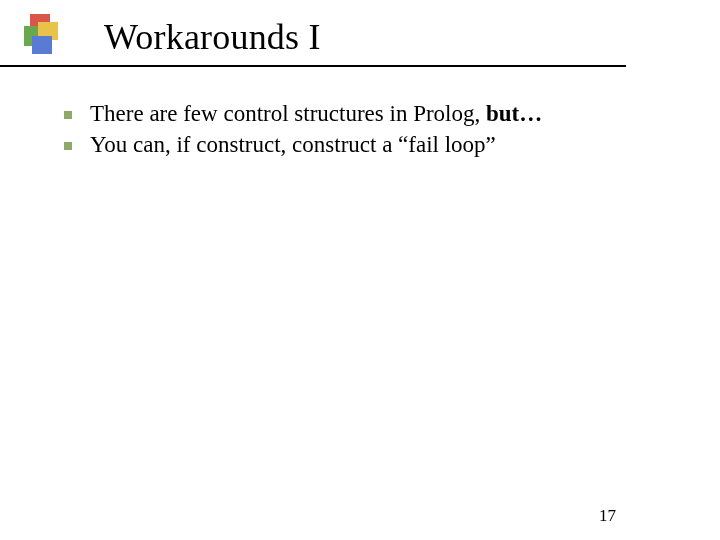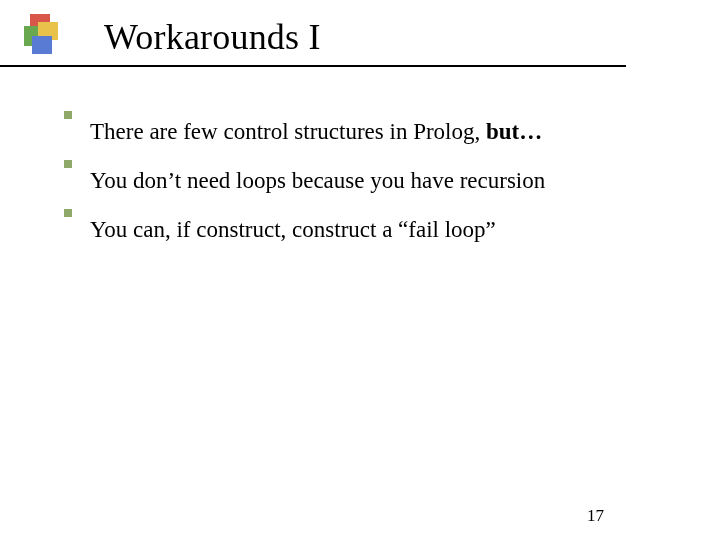--- a/index.html
+++ b/index.html
@@ -58,29 +58,28 @@
   .bullet {
     width: 8px;
     height: 8px;
     background: #8fa96a;
     flex: 0 0 8px;
     margin-top: 11px;
     margin-right: 18px;
   }
   .bullet-text {
     flex: 1;
-    margin-top: 18px;
   }
   .bold {
     font-weight: 700;
   }
   .page-num {
     position: absolute;
     bottom: 14px;
-    right: 22px;
+    right: 10px;
     font-size: 17px;
     color: #000;
     text-align: center;
   }
 </style>
 </head>
 <body>
 <div class="slide">
 
   <svg class="logo" viewBox="0 0 46 46">
@@ -95,22 +94,18 @@
 
   <div class="body">
     <div class="bullet-item">
       <div class="bullet"></div>
       <div class="bullet-text">
         <span>There are few control structures in Prolog, </span><span class="bold">but…</span>
       </div>
     </div>
     <div class="bullet-item">
       <div class="bullet"></div>
-      <div class="bullet-text">You don’t need loops because you have recursion</div>
-    </div>
-    <div class="bullet-item">
-      <div class="bullet"></div>
       <div class="bullet-text">You can, if construct, construct a “fail loop”</div>
     </div>
   </div>
 
   <div class="page-num">17</div>
 </div>
 
 </body></html>

